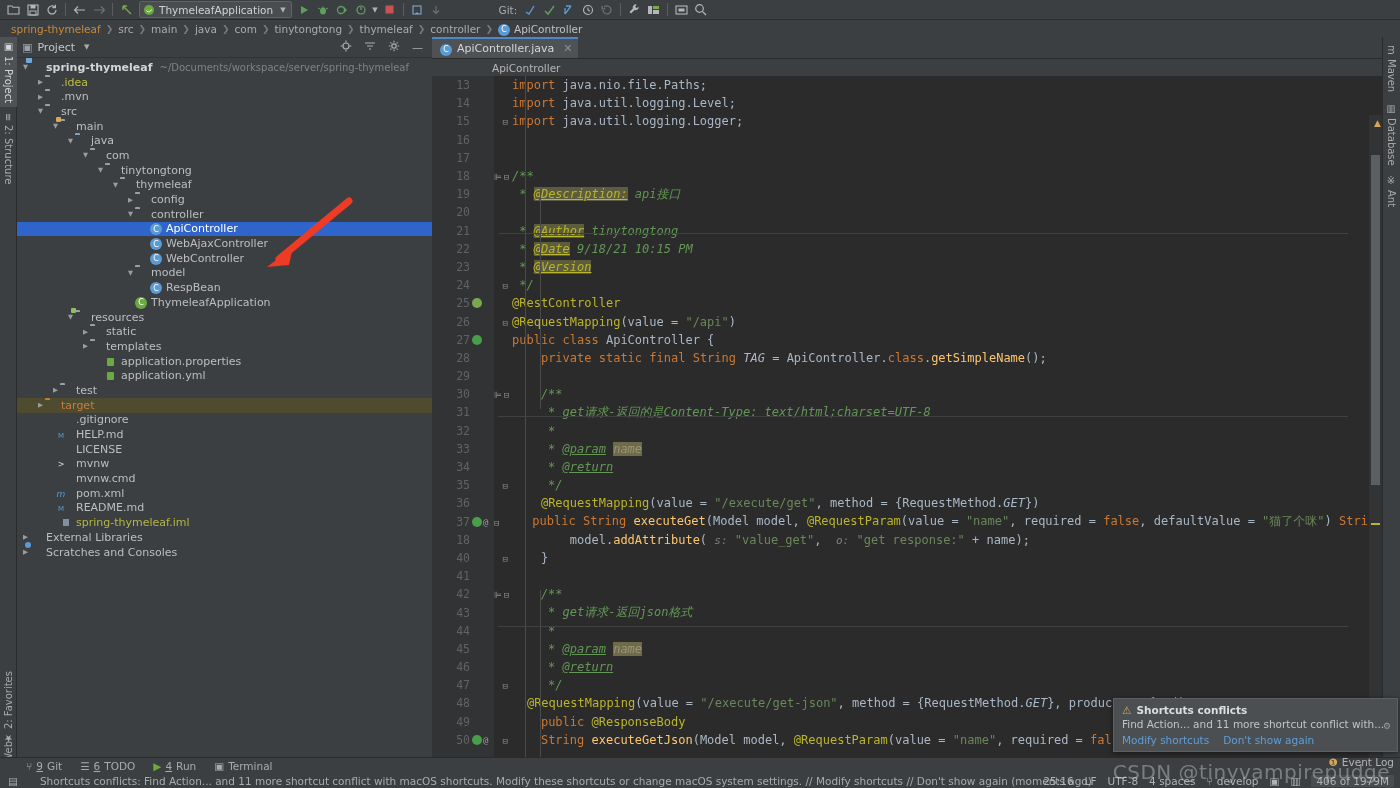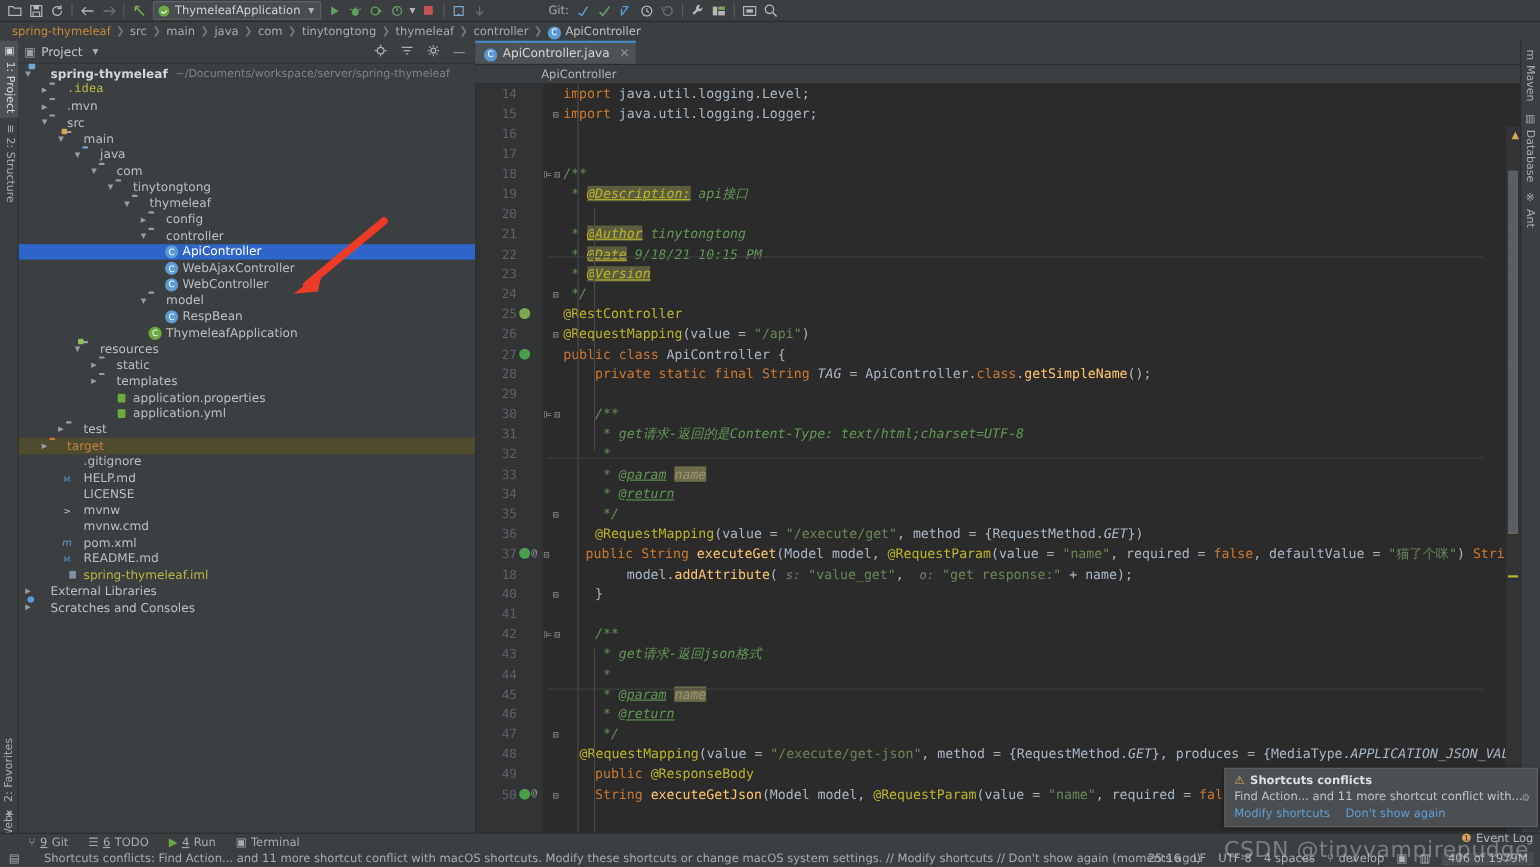--- a/index.html
+++ b/index.html
@@ -407,21 +407,21 @@
       <div class="row" style="padding-left:4px;">
         <span class="arrow">▼</span>
         <span class="ic"><span class="proot"></span></span>
         <span class="lbl" style="font-weight:bold;color:#d2d4d6;">spring-thymeleaf</span>
         <span class="path">~/Documents/workspace/server/spring-thymeleaf</span>
       </div>
 
     <div class="row" style="padding-left: 19px;">
           <span class="arrow">▶</span>
           <span class="ic"><span class="fold"></span></span>
-          <span class="lbl" style="color:#bfbf3f;font-family:Liberation Mono, monospace;">.idea</span>
+          <span class="lbl" style="color:#bfbf3f;">.idea</span>
         </div>
         <div class="row" style="padding-left: 19px;">
           <span class="arrow">▶</span>
           <span class="ic"><span class="fold"></span></span>
           <span class="lbl" style="">.mvn</span>
         </div>
         <div class="row" style="padding-left: 19px;">
           <span class="arrow">▼</span>
           <span class="ic"><span class="fold"></span></span>
           <span class="lbl" style="">src</span>
@@ -602,20 +602,21 @@
         <span class="x">✕</span>
       </div>
     </div>
     <div class="crumb2">
       <span>ApiController</span>
     </div>
 
     <div class="codearea">
       <div class="gutter"></div>
       <div class="codelines" id="codelines">
+          <div class="cl"><span class="ln">13</span><span class="gut-ico"></span><span style="width:14px;display:inline-block;text-align:right;"></span><span class="code"><span class="k">import</span> java.nio.file.Paths;</span></div>
           <div class="cl"><span class="ln">14</span><span class="gut-ico"></span><span style="width:14px;display:inline-block;text-align:right;"></span><span class="code"><span class="k">import</span> java.util.logging.Level;</span></div>
           <div class="cl"><span class="ln">15</span><span class="gut-ico"></span><span style="width:14px;display:inline-block;text-align:right;"><span class="fold-m">⊟</span></span><span class="code"><span class="k">import</span> java.util.logging.Logger;</span></div>
           <div class="cl"><span class="ln">16</span><span class="gut-ico"></span><span style="width:14px;display:inline-block;text-align:right;"></span><span class="code"></span></div>
           <div class="cl"><span class="ln">17</span><span class="gut-ico"></span><span style="width:14px;display:inline-block;text-align:right;"></span><span class="code"></span></div>
           <div class="cl"><span class="ln">18</span><span class="gut-ico"></span><span style="width:14px;display:inline-block;text-align:right;"><span style="color:#8d9092;font-size:9px;margin-right:2px;">⊫</span><span class="fold-m">⊟</span></span><span class="code"><span class="cmt">/**</span></span></div>
           <div class="cl"><span class="ln">19</span><span class="gut-ico"></span><span style="width:14px;display:inline-block;text-align:right;"></span><span class="code"><span class="cmt"> * <span class="tag">@Description:</span> api接口</span></span></div>
           <div class="cl"><span class="ln">20</span><span class="gut-ico"></span><span style="width:14px;display:inline-block;text-align:right;"></span></div>
           <div class="cl"><span class="ln">21</span><span class="gut-ico"></span><span style="width:14px;display:inline-block;text-align:right;"></span><span class="code"><span class="cmt"> * <span class="tag">@Author</span> tinytongtong</span></span></div>
           <div class="cl"><span class="ln">22</span><span class="gut-ico"></span><span style="width:14px;display:inline-block;text-align:right;"></span><span class="code"><span class="cmt"> * <span class="tag">@Date</span> 9/18/21 10:15 PM</span></span></div>
           <div class="cl"><span class="ln">23</span><span class="gut-ico"></span><span style="width:14px;display:inline-block;text-align:right;"></span><span class="code"><span class="cmt"> * <span class="tag">@Version</span></span></span></div>

